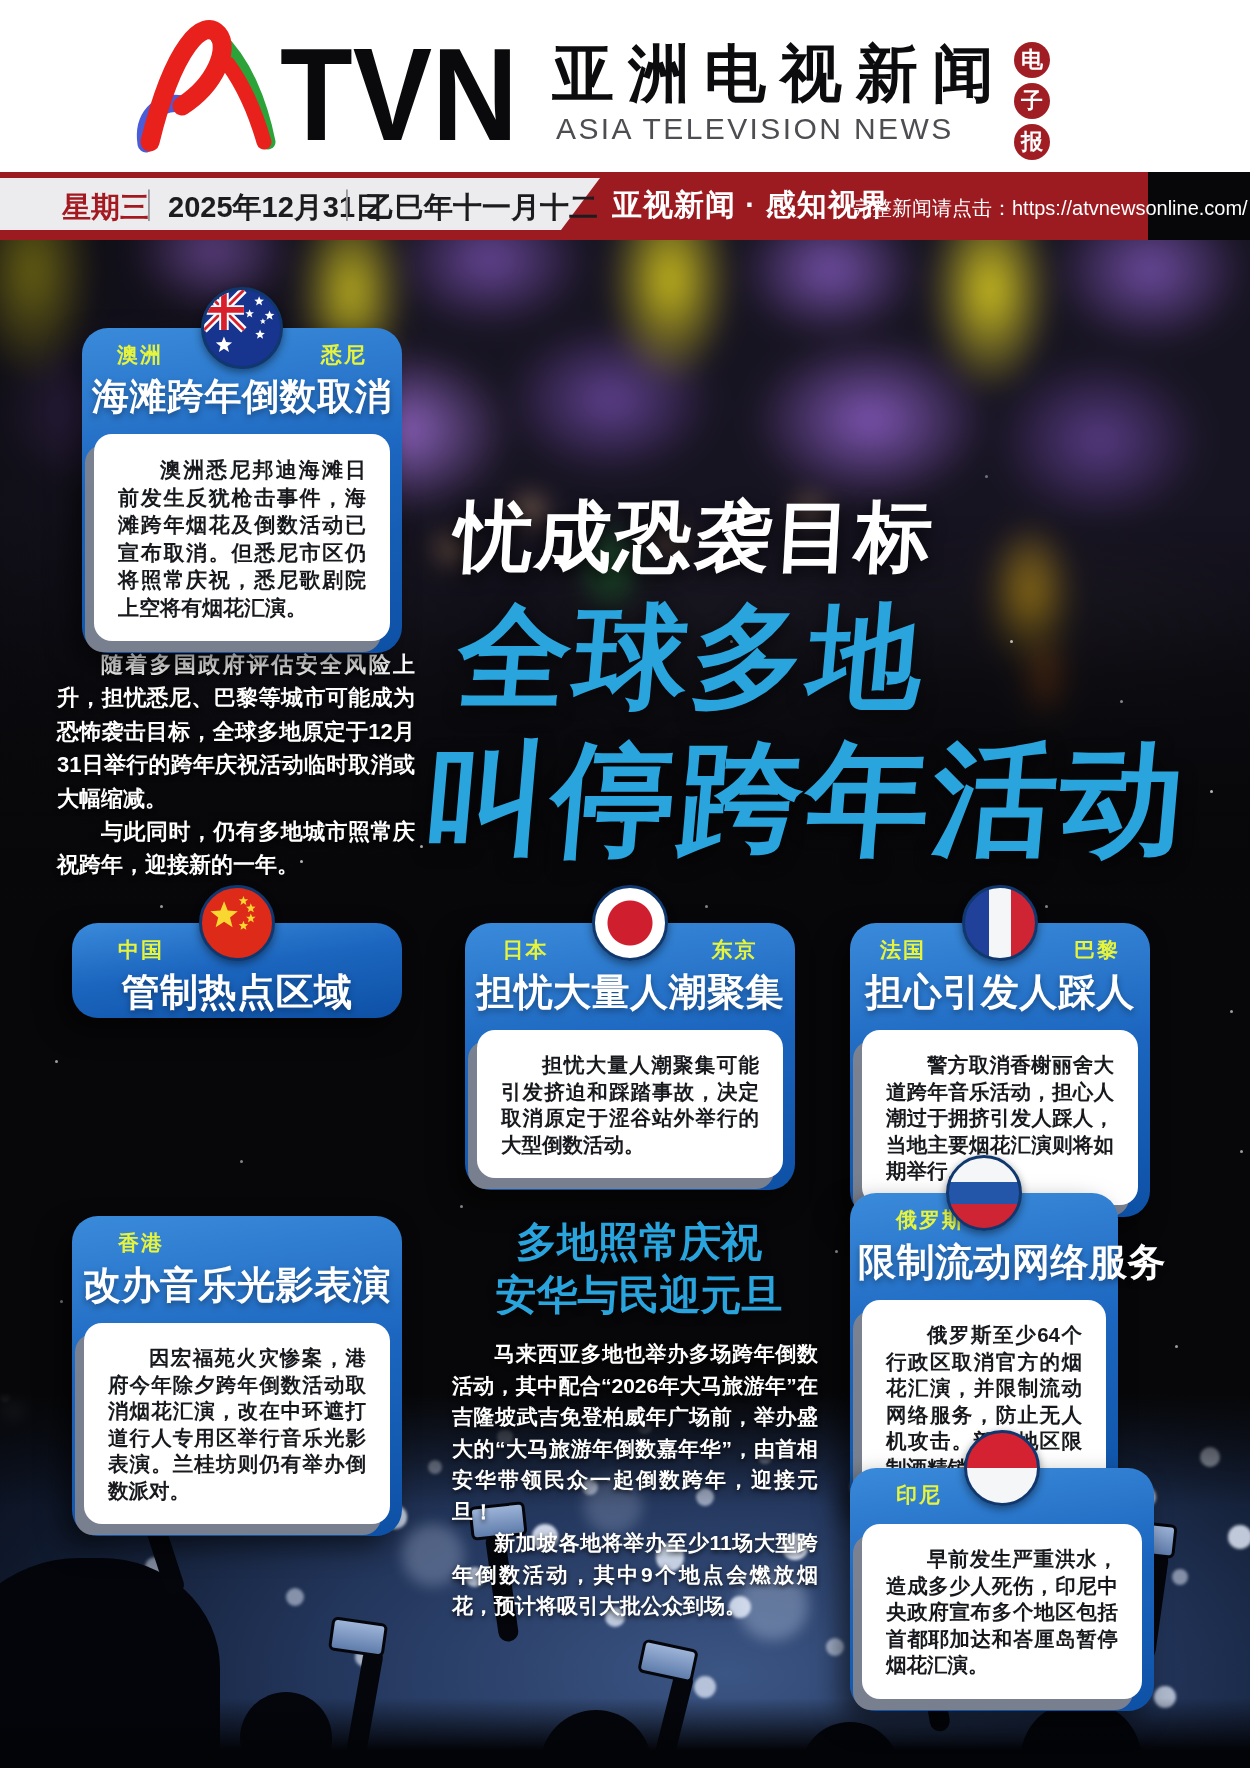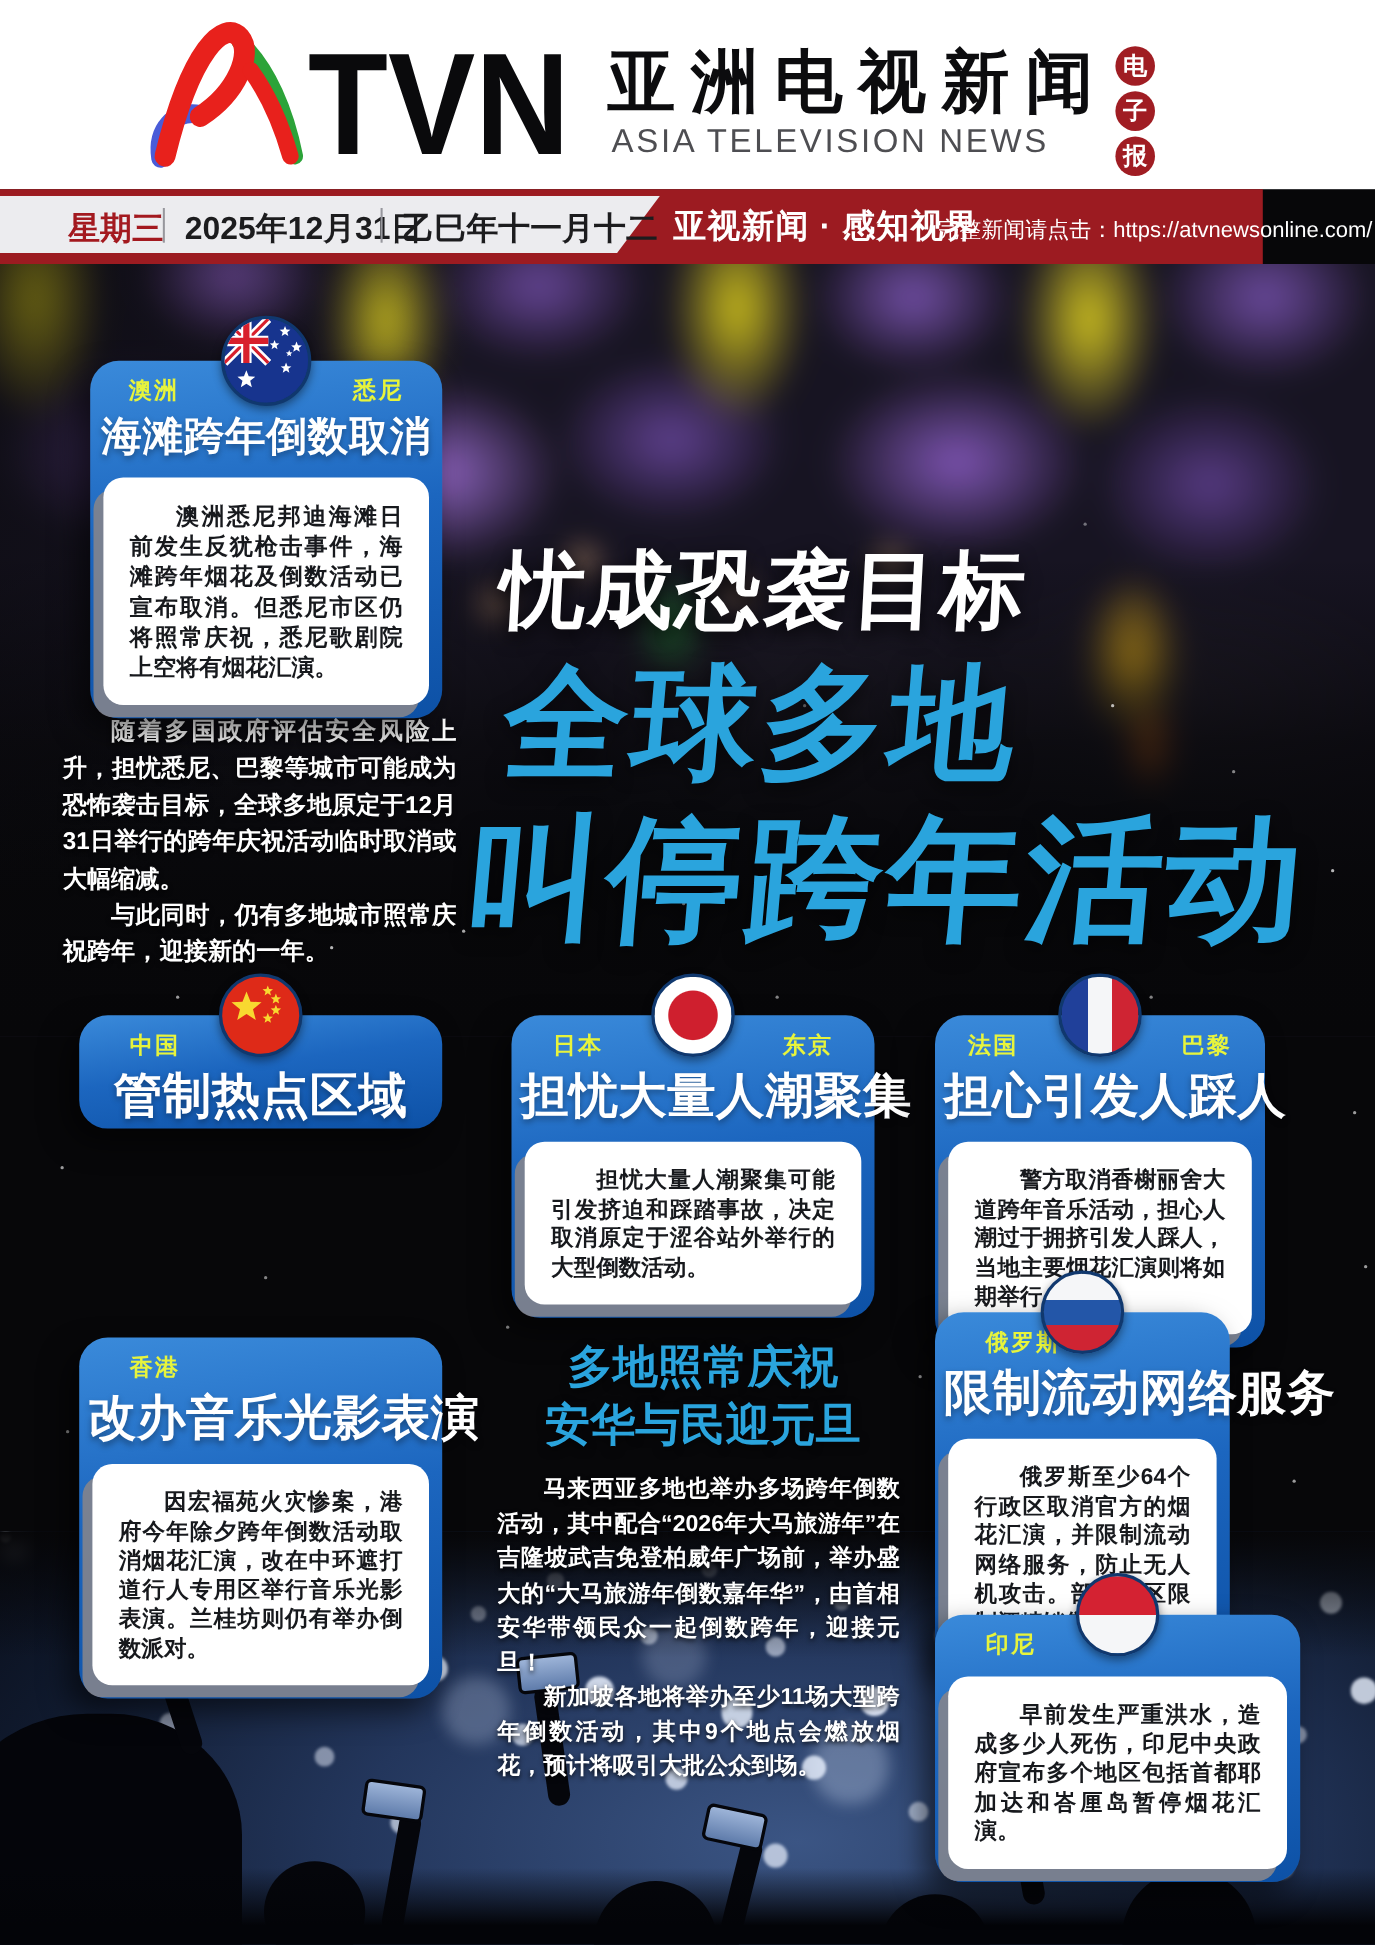--- a/index.html
+++ b/index.html
@@ -140,31 +140,31 @@
   .flag-fr { background:linear-gradient(90deg,#20409a 0 34%,#f5f6f8 34% 66%,#cf2433 66% 100%); }
   .flag-ru { background:linear-gradient(180deg,#f5f6f8 0 34%,#2356a8 34% 66%,#cf2433 66% 100%); }
   .flag-id { background:linear-gradient(180deg,#d42232 0 50%,#f5f6f8 50% 100%); }
   .flag-cn { background:#de2a18; }
   .flag-au { background:#17348e; }
   .c-au .flag { width:82px; height:82px; top:-41px; }
   .card-label { position:absolute; top:13px; font-size:21px; font-weight:800; color:#e7f43c; letter-spacing:2px; white-space:nowrap; }
   .lbl-left { left:46px; }
   .lbl-half-l { left:0; width:50%; text-align:center; padding-right:44px; }
   .lbl-half-r { right:0; width:50%; text-align:center; padding-left:44px; }
-  .card-title { margin:0 8px; text-align:center; font-size:44px; font-weight:900; color:#ffffff; letter-spacing:0.5px; white-space:nowrap; text-shadow:0 3px 6px rgba(0,0,0,.35); }
+  .card-title { margin:0 8px; text-align:center; font-size:38px; font-weight:900; color:#ffffff; letter-spacing:0.5px; white-space:nowrap; text-shadow:0 3px 6px rgba(0,0,0,.35); }
   .card-body { margin:12px 12px 12px; background:#ffffff; border-radius:18px; padding:22px 24px 20px; font-size:20.5px; line-height:26.5px; font-weight:600; color:#17191d; text-align:justify; box-shadow:-9px 11px 0 rgba(132,132,140,.9); }
   .card-body p { text-indent:2em; }
   .c-au { left:82px; top:328px; width:320px; }
   .c-au .card-body { font-size:21px; line-height:27.5px; }
   .c-cn { left:72px;  top:923px;  width:330px; }
   .c-hk { left:72px;  top:1216px; width:330px; }
   .c-jp { left:465px; top:923px;  width:330px; }
   .c-fr { left:850px; top:923px;  width:300px; }
   .c-ru { left:850px; top:1193px; width:268px; }
-  .c-id { left:850px; top:1468px; width:332px; }
+  .c-id { left:850px; top:1468px; width:304px; }
 </style>
 </head>
 <body>
 
 <div class="page">
 
   <svg width="0" height="0" style="position:absolute">
     <defs>
       <polygon id="star5" points="0,-6 -1.53,-2.1 -5.71,-1.85 -2.47,0.8 -3.53,4.85 0,2.6 3.53,4.85 2.47,0.8 5.71,-1.85 1.53,-2.1"></polygon>
     </defs>

